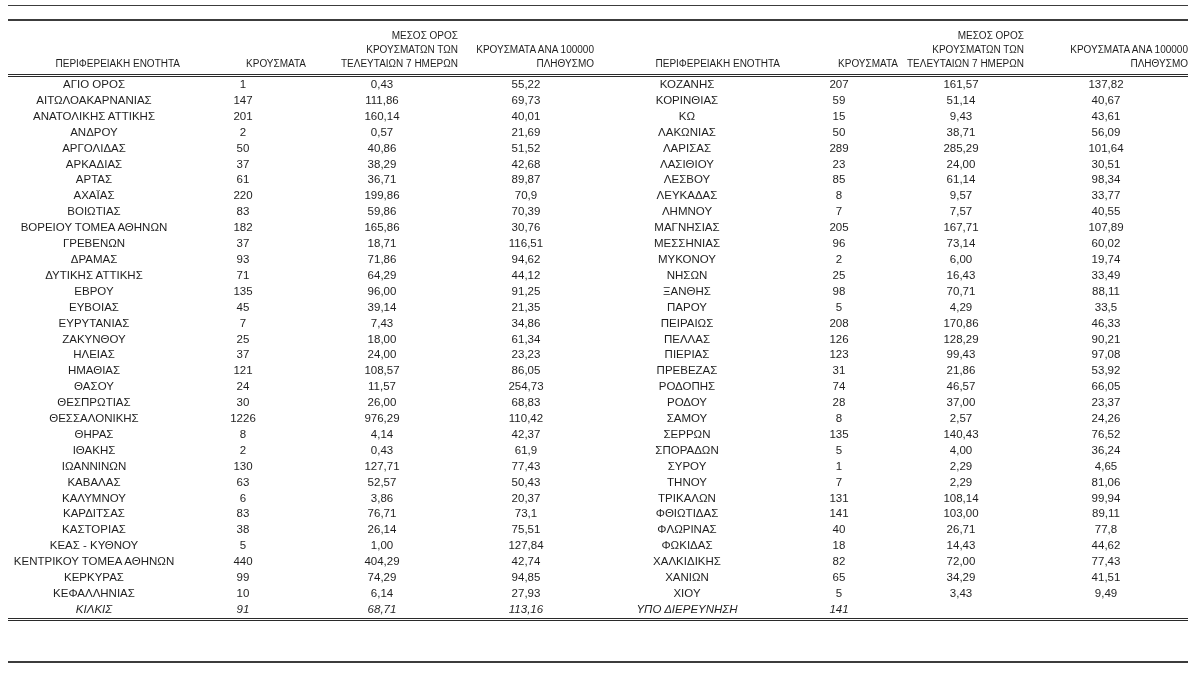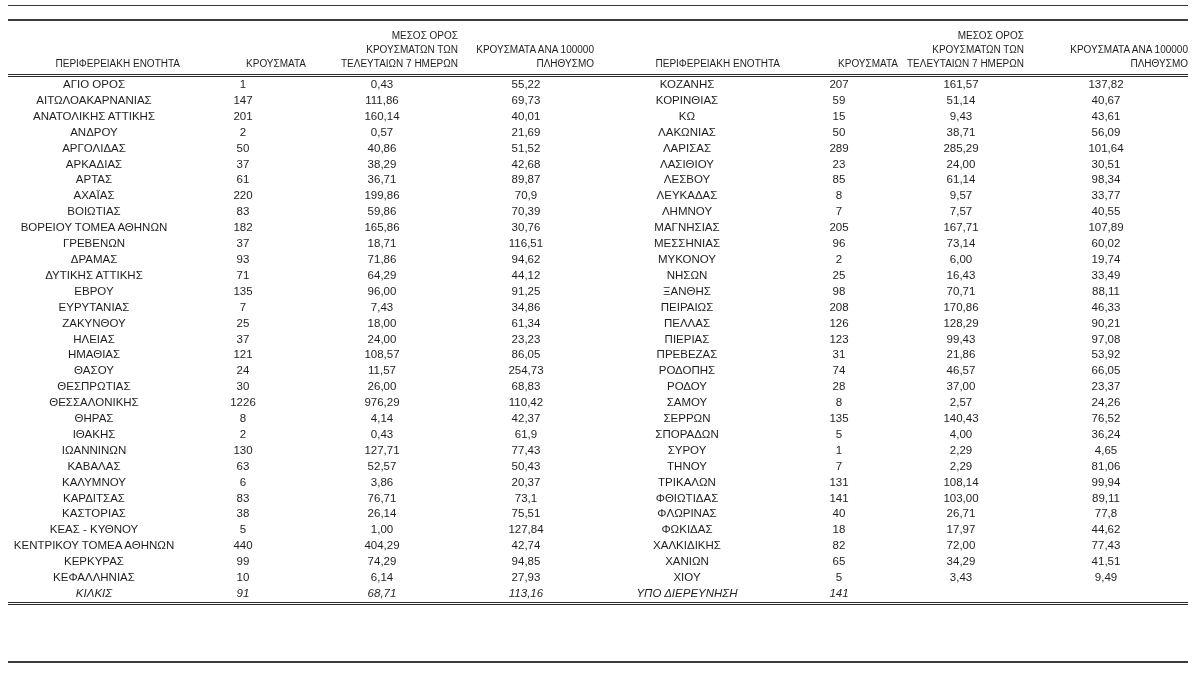--- a/index.html
+++ b/index.html
@@ -227,20 +227,30 @@
             <td>ΕΒΡΟΥ</td>
             <td>135</td>
             <td>96,00</td>
             <td>91,25</td>
             <td>ΞΑΝΘΗΣ</td>
             <td>98</td>
             <td>70,71</td>
             <td>88,11</td>
           </tr>
           <tr>
+            <td>ΕΥΒΟΙΑΣ</td>
+            <td>45</td>
+            <td>39,14</td>
+            <td>21,35</td>
+            <td>ΠΑΡΟΥ</td>
+            <td>5</td>
+            <td>4,29</td>
+            <td>33,5</td>
+          </tr>
+          <tr>
             <td>ΕΥΡΥΤΑΝΙΑΣ</td>
             <td>7</td>
             <td>7,43</td>
             <td>34,86</td>
             <td>ΠΕΙΡΑΙΩΣ</td>
             <td>208</td>
             <td>170,86</td>
             <td>46,33</td>
           </tr>
           <tr>
@@ -373,21 +383,21 @@
             <td>26,71</td>
             <td>77,8</td>
           </tr>
           <tr>
             <td>ΚΕΑΣ - ΚΥΘΝΟΥ</td>
             <td>5</td>
             <td>1,00</td>
             <td>127,84</td>
             <td>ΦΩΚΙΔΑΣ</td>
             <td>18</td>
-            <td>17,97</td>
+            <td>14,43</td>
             <td>44,62</td>
           </tr>
           <tr>
             <td>ΚΕΝΤΡΙΚΟΥ ΤΟΜΕΑ ΑΘΗΝΩΝ</td>
             <td>440</td>
             <td>404,29</td>
             <td>42,74</td>
             <td>ΧΑΛΚΙΔΙΚΗΣ</td>
             <td>82</td>
             <td>72,00</td>

